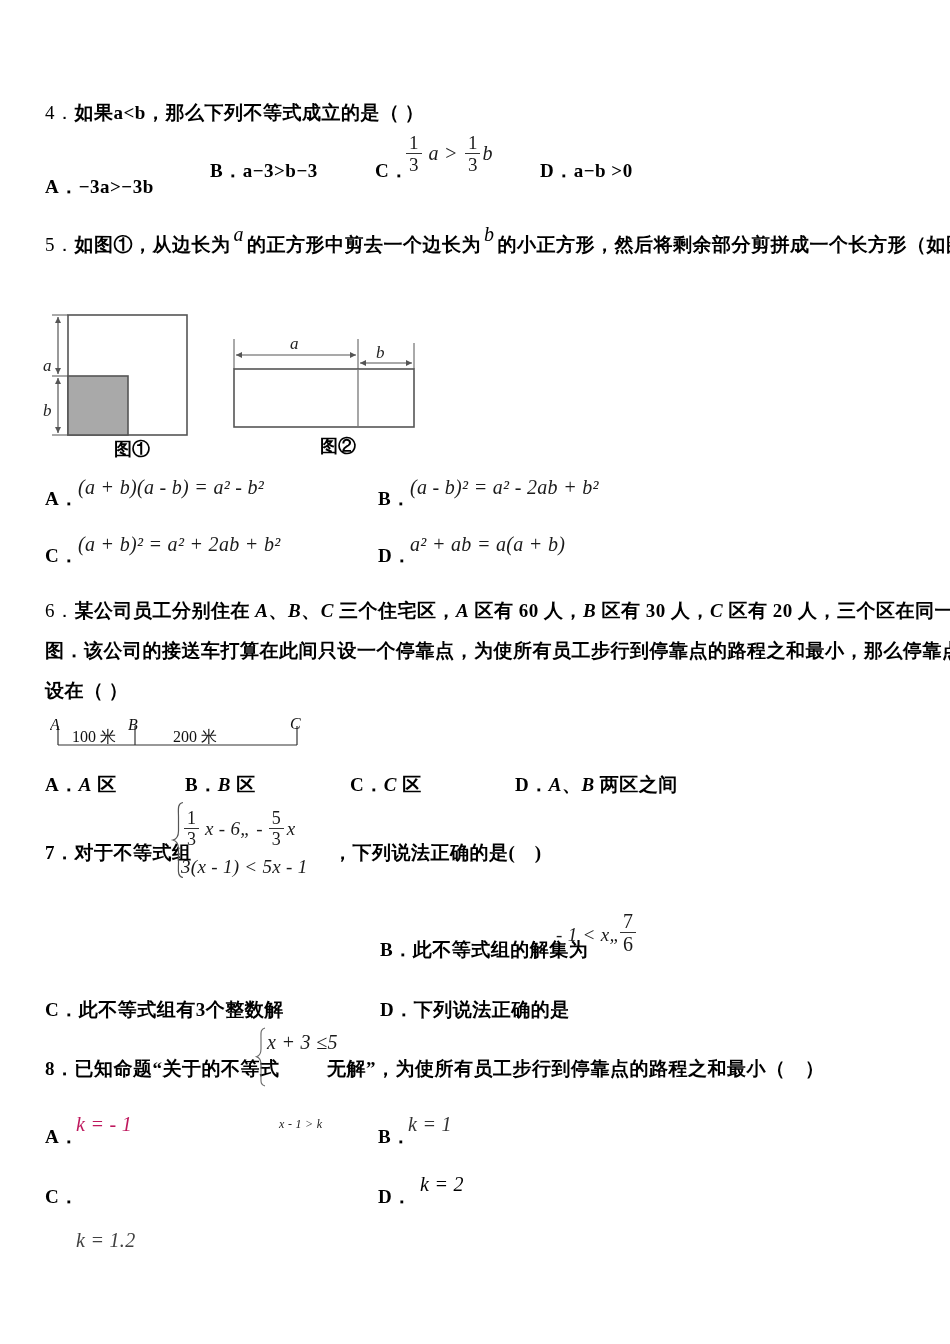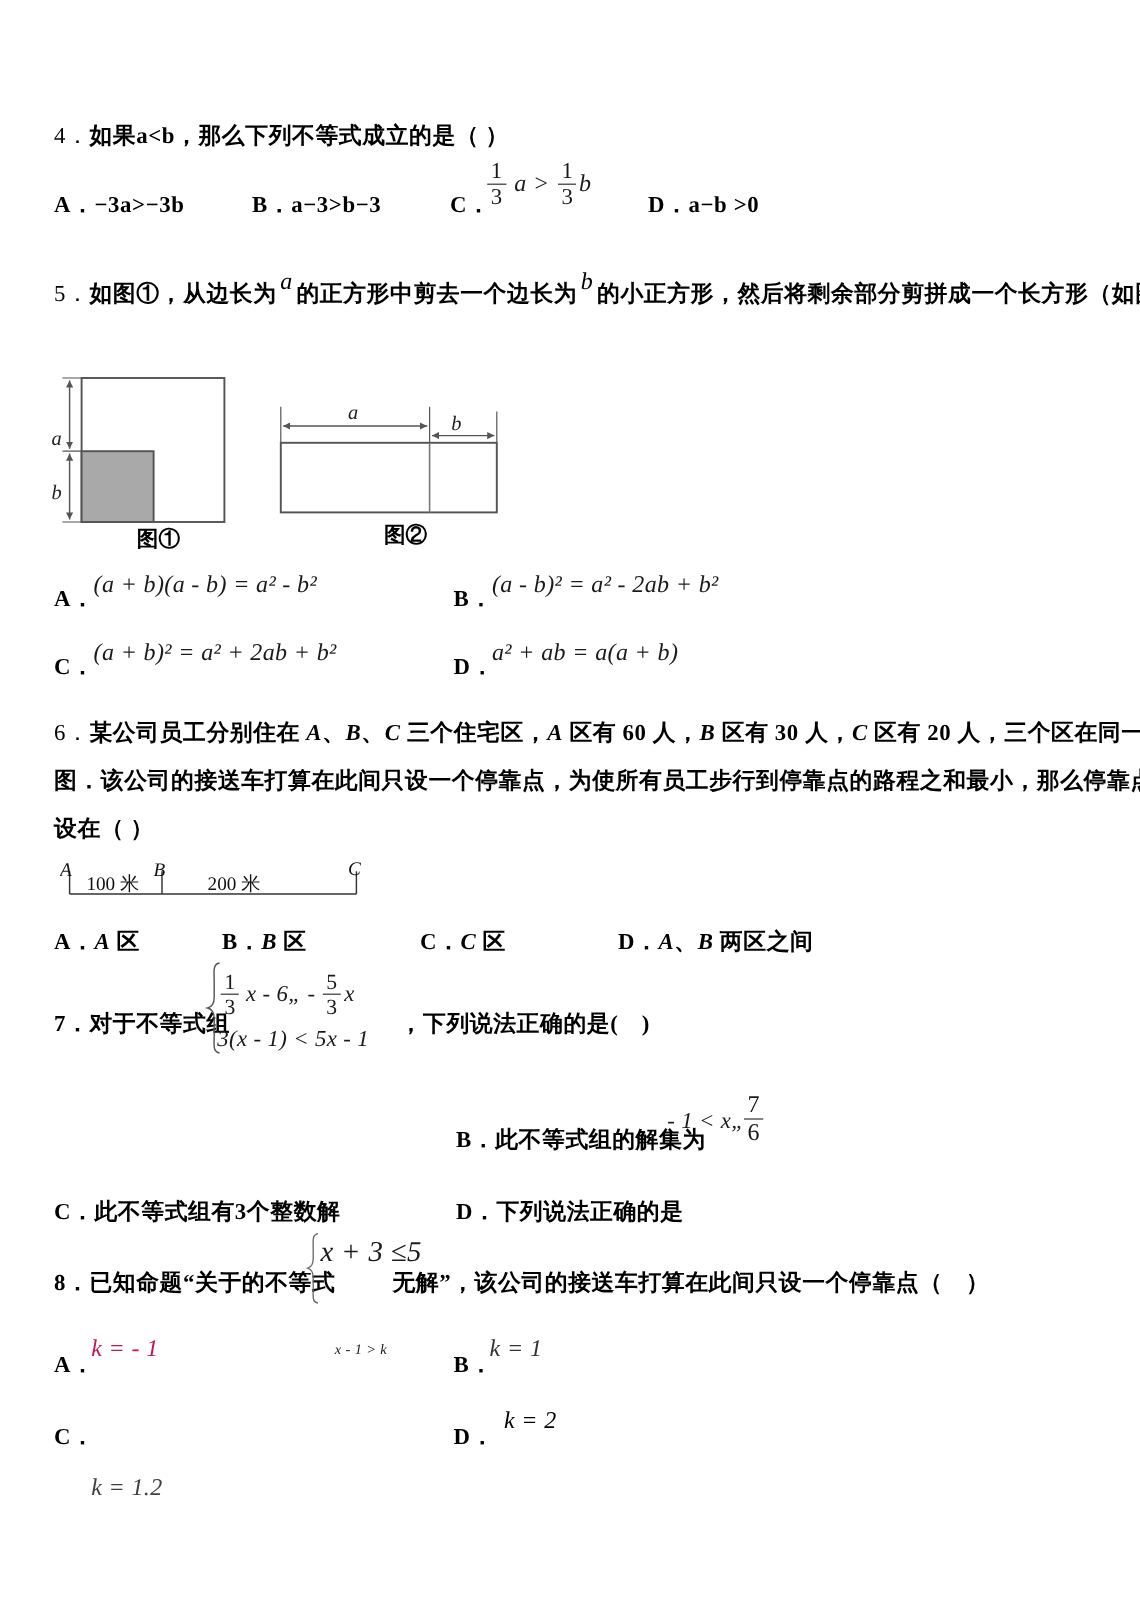--- a/index.html
+++ b/index.html
@@ -21,21 +21,21 @@
   .figcap{font-size:18px;font-weight:bold;fill:#000;}
   .dlab{font-size:16px;font-style:italic;fill:#111;}
   .dtxt{font-size:16px;fill:#111;}
 </style>
 </head>
 <body>
 
 <div class="pg">
 
   <div class="abs cn" style="left:45px;top:100px;"><span class="num">4．</span><span>如果a&lt;b，那么下列不等式成立的是（ ）</span></div>
-  <div class="abs cn" style="left:45px;top:158px;">A．−3a&gt;−3b</div>
+  <div class="abs cn" style="left:45px;top:174px;">A．−3a&gt;−3b</div>
   <div class="abs cn" style="left:210px;top:158px;">B．a−3&gt;b−3</div>
   <div class="abs cn" style="left:375px;top:158px;">C．</div>
   <div class="abs mrow" style="left:406px;top:132px;">
     <span class="frac" style="font-size:19px;">
       <span class="n">1</span>
       <span class="d">3</span>
     </span>
     <span class="math" style="margin:0 7px;">a &gt;</span>
     <span class="frac" style="font-size:19px;">
       <span class="n">1</span>
@@ -135,23 +135,23 @@
     <span class="n">7</span>
     <span class="d">6</span>
   </div>
   <div class="abs cn" style="left:45px;top:997px;">C．此不等式组有3个整数解</div>
   <div class="abs cn" style="left:380px;top:997px;">D．下列说法正确的是</div>
 
   <div class="abs cn" style="left:45px;top:1056px;">8．已知命题“关于的不等式</div>
   <svg class="abs" style="left:254px;top:1027px;" width="13" height="62" viewBox="0 0 13 62">
     <path d="M11 1 C6 2 7 6.5 7 12 L7 22 C7 27 5 29 2.5 29.8 C5 30.6 7 32.5 7 37.5 L7 47.5 C7 53.5 6 58 11 59" fill="none" stroke="#666" stroke-width="1.1"></path>
   </svg>
-  <div class="abs math" style="left:267px;top:1031px;font-size:24px;">x + 3 ≤5</div>
+  <div class="abs math" style="left:267px;top:1031px;font-size:20px;">x + 3 ≤5</div>
   <div class="abs math" style="left:267px;top:1117px;font-size:12px;margin-left:12px;">x - 1 &gt; k</div>
-  <div class="abs cn" style="left:327px;top:1056px;">无解”，该公司的接送车打算在此间只设一个停靠点（　）</div>
+  <div class="abs cn" style="left:327px;top:1056px;">无解”，为使所有员工步行到停靠点的路程之和最小（　）</div>
 
   <div class="abs cn" style="left:45px;top:1124px;">A．</div>
   <div class="abs math" style="left:76px;top:1113px;color:#be185d;">k = - 1</div>
   <div class="abs cn" style="left:378px;top:1124px;">B．</div>
   <div class="abs math" style="left:408px;top:1113px;color:#333;">k = 1</div>
   <div class="abs cn" style="left:45px;top:1184px;">C．</div>
   <div class="abs math" style="left:76px;top:1229px;color:#404040;">k = 1.2</div>
   <div class="abs cn" style="left:378px;top:1184px;">D．</div>
   <div class="abs math" style="left:420px;top:1173px;color:#000000;">k = 2</div>
 

